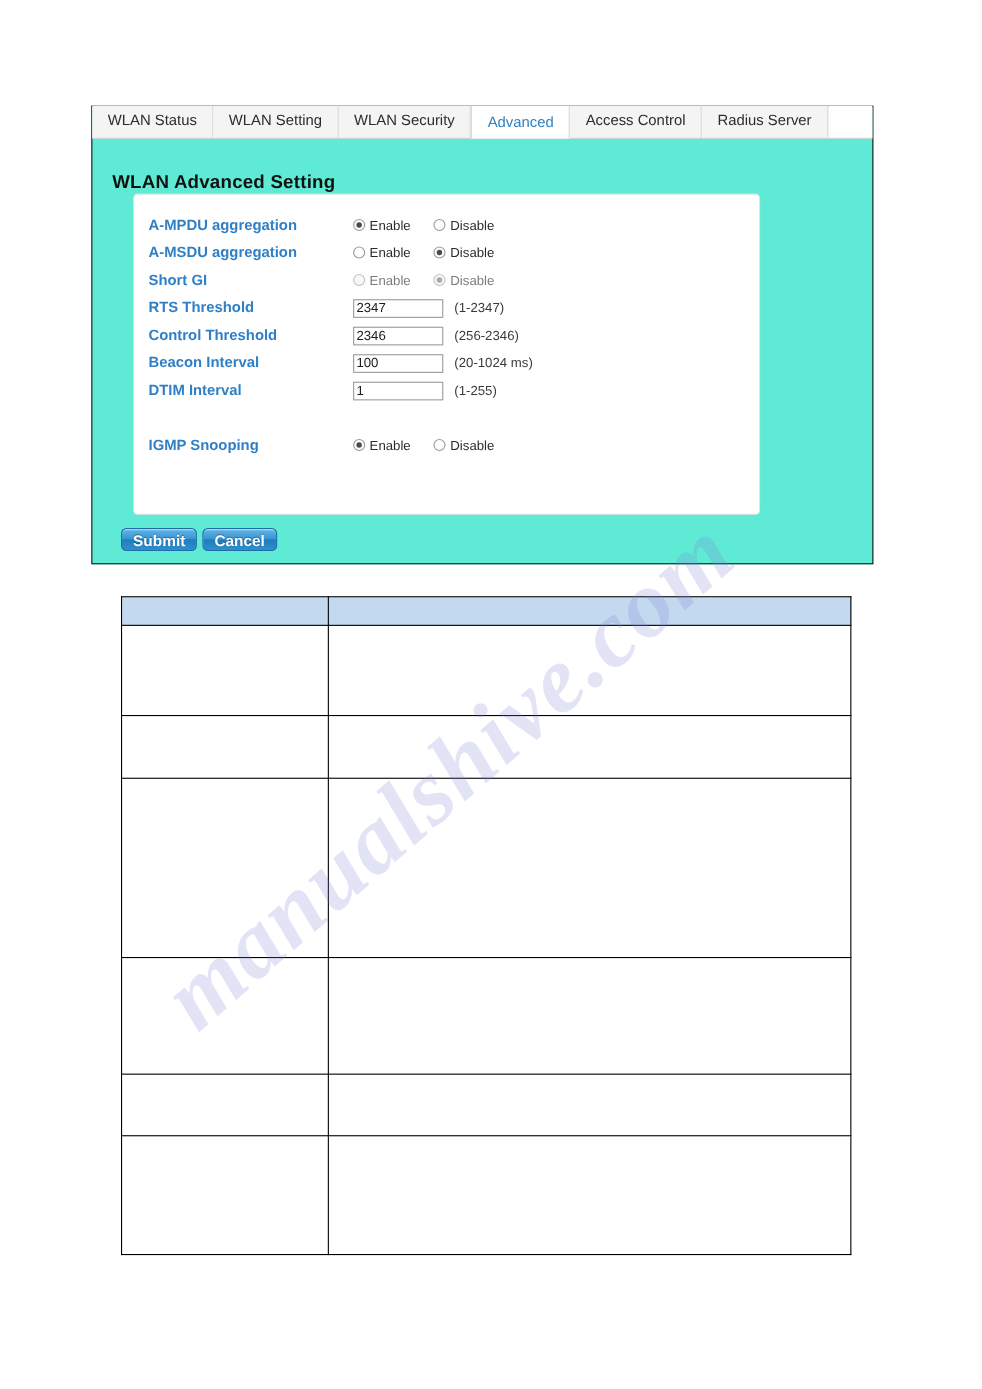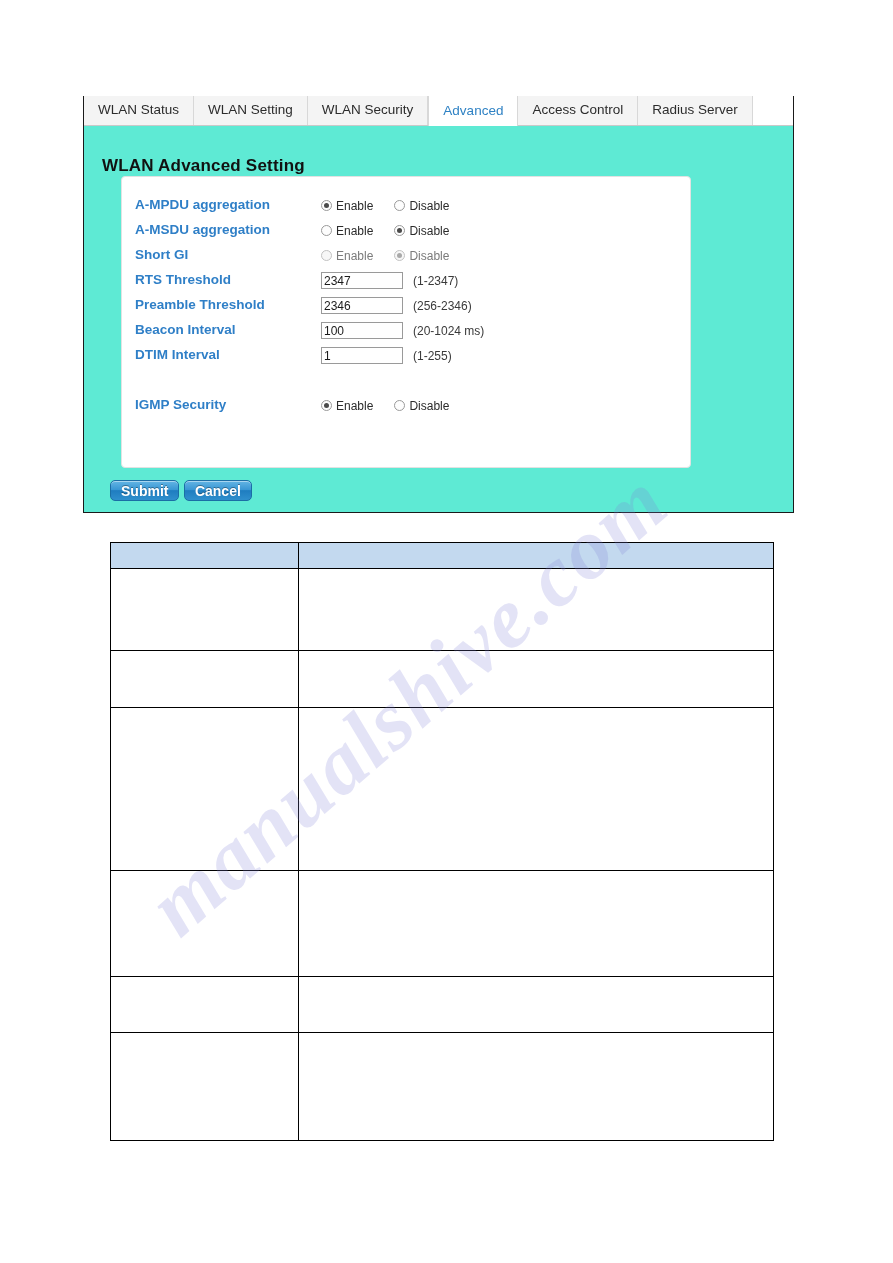--- a/index.html
+++ b/index.html
@@ -299,33 +299,33 @@
       </div>
       <div class="frow" style="top: 68px;">
         <div class="flabel">Short GI</div>
         <div class="fctl"><span class="radio-opt faded"><span class="rdo dim"></span><span>Enable</span></span><span class="radio-opt faded"><span class="rdo on dim"></span><span>Disable</span></span></div>
       </div>
       <div class="frow" style="top: 93px;">
         <div class="flabel">RTS Threshold</div>
         <div class="fctl"><input type="text" class="txtin" value="2347" style=""><span class="hint">(1-2347)</span></div>
       </div>
       <div class="frow" style="top: 118px;">
-        <div class="flabel">Preamble Threshold</div>
+        <div class="flabel">Control Threshold</div>
         <div class="fctl"><input type="text" class="txtin" value="2346" style=""><span class="hint">(256-2346)</span></div>
       </div>
       <div class="frow" style="top: 143px;">
         <div class="flabel">Beacon Interval</div>
         <div class="fctl"><input type="text" class="txtin" value="100" style=""><span class="hint">(20-1024 ms)</span></div>
       </div>
       <div class="frow" style="top: 168px;">
         <div class="flabel">DTIM Interval</div>
         <div class="fctl"><input type="text" class="txtin" value="1" style=""><span class="hint">(1-255)</span></div>
       </div>
       <div class="frow" style="top: 218px;">
-        <div class="flabel">IGMP Security</div>
+        <div class="flabel">IGMP Snooping</div>
         <div class="fctl"><span class="radio-opt"><span class="rdo on"></span><span>Enable</span></span><span class="radio-opt"><span class="rdo"></span><span>Disable</span></span></div>
       </div>
     </div>
 
   <div class="btnrow">
     <div class="btn">Submit</div>
     <div class="btn">Cancel</div>
   </div>
 
 </div>

